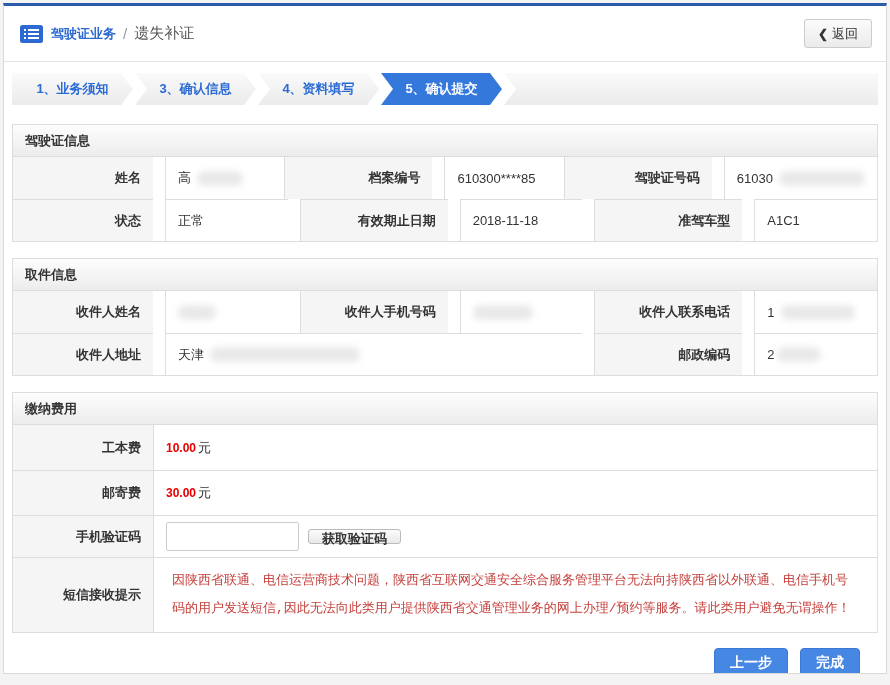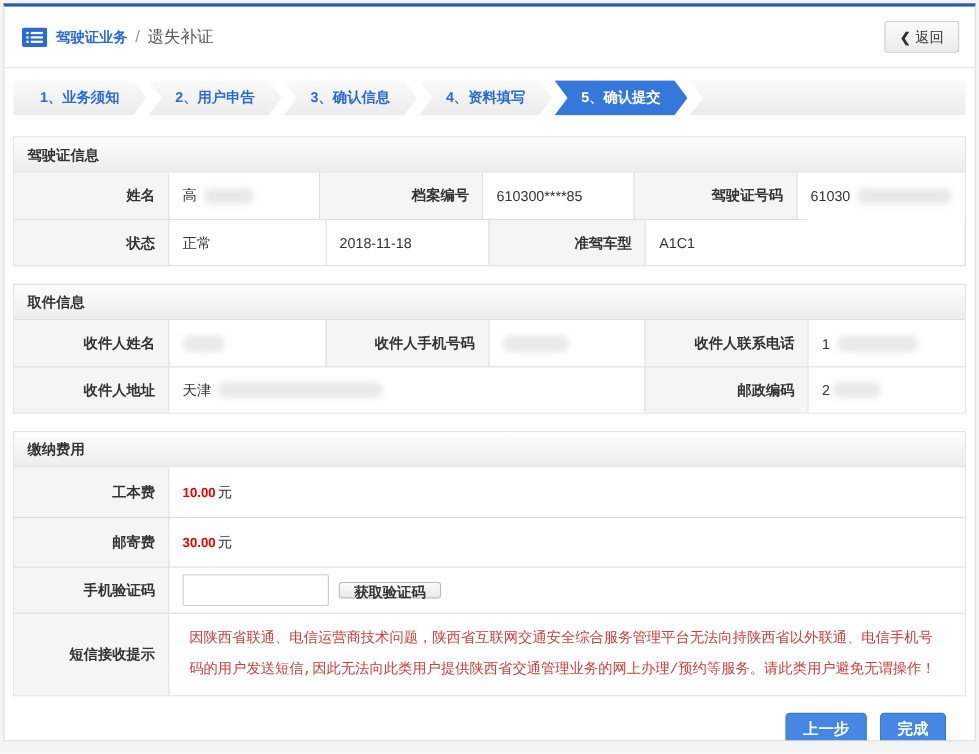--- a/index.html
+++ b/index.html
@@ -60,21 +60,21 @@
   
   .section { margin: 16px 8px 0; border: 1px solid #ddd; }
   .section.first-sec { margin-top: 19px; }
   .sec-header {
     height: 32px; line-height: 31px;
     padding: 0 12px;
     background: linear-gradient(#fdfdfd, #ececec);
     border-bottom: 1px solid #ddd;
     font-weight: bold; color: #333;
   }
-  .grid6 { display: grid; grid-template-columns: 140px 1fr 148px 1fr 148px 1fr; }
+  .grid6 { display: grid; grid-template-columns: 140px 1fr 148px 1fr 148px 1fr; gap: 12px; }
   .grid2 { display: grid; grid-template-columns: 140px 1fr; }
   .row-b { border-top: 1px solid #ddd; }
   .cell {
     min-height: 42px;
     display: flex; align-items: center;
     padding: 0 12px;
     background: #fff;
   }
   .cell.lbl {
     background: #f5f5f5;
@@ -152,21 +152,20 @@
     <span class="sub">遗失补证</span>
     <span class="sp"></span>
     <button class="back-btn">
       <span class="chev">❮</span>
       <span>返回</span>
     </button>
   </div>
 
   <div class="steps">
     <div class="step first">1、业务须知</div>
-    <div class="step">2、用户申告</div>
     <div class="step">3、确认信息</div>
     <div class="step">4、资料填写</div>
     <div class="step active">5、确认提交</div>
     <div class="step-tail"></div>
   </div>
 
   <div class="section first-sec">
     <div class="sec-header">驾驶证信息</div>
     <div class="grid6">
       <div class="cell lbl">姓名</div>
@@ -182,20 +181,21 @@
       <div class="cell">
           <span>61030</span>
           <span class="smudge" style="width:86px"></span>
         </div>
     </div>
     <div class="grid6">
       <div class="cell lbl row-b">状态</div>
       <div class="cell row-b">
           <span>正常</span>
         </div>
+      <div class="cell lbl row-b">有效期止日期</div>
       <div class="cell row-b">
           <span>2018-11-18</span>
         </div>
       <div class="cell lbl row-b">准驾车型</div>
       <div class="cell row-b">
           <span>A1C1</span>
         </div>
     </div>
   </div>
 

